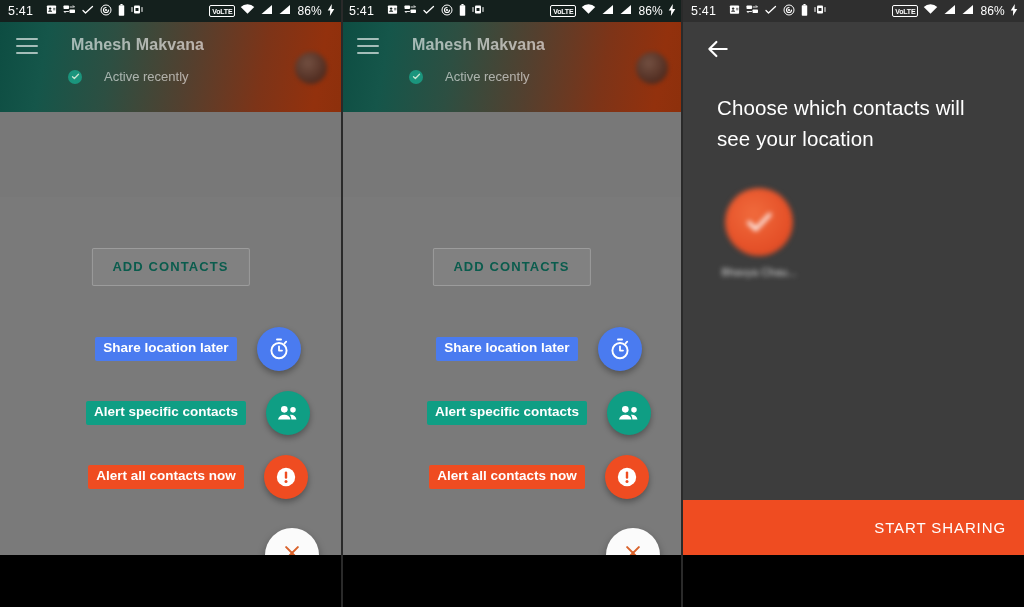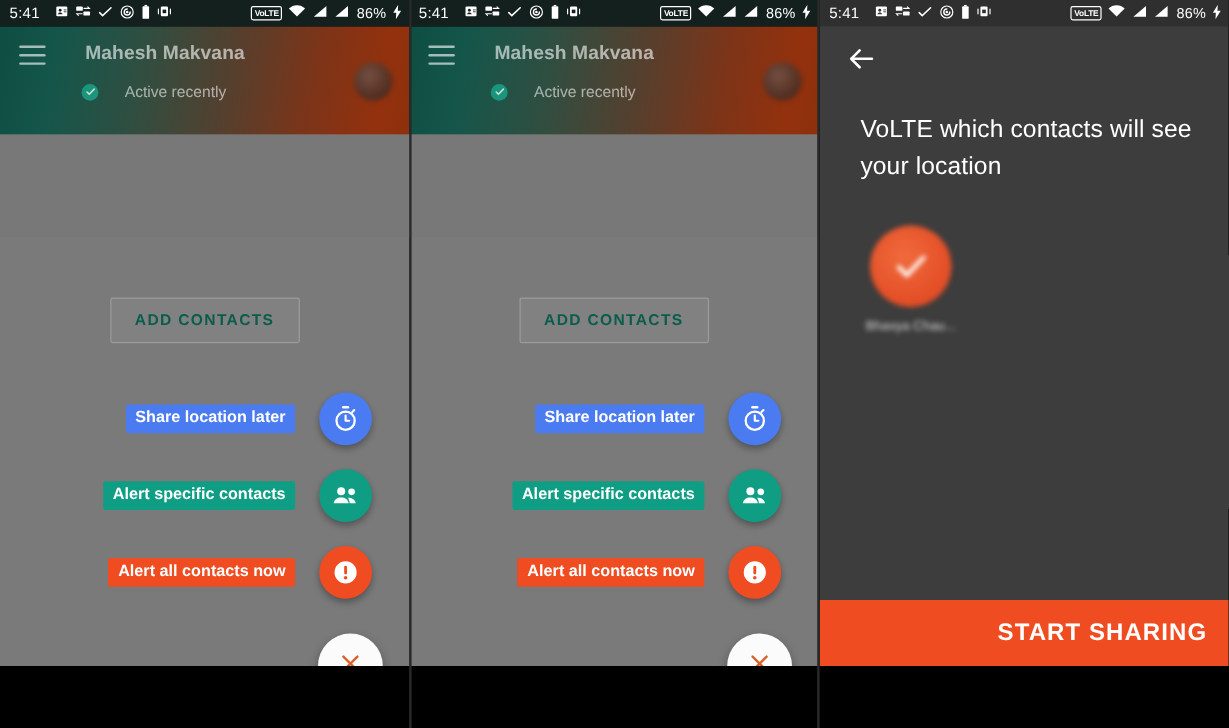--- a/index.html
+++ b/index.html
@@ -228,21 +228,21 @@
     z-index: 25;
     right: 31px;
     top: 327px;
     display: flex;
     flex-direction: column;
     gap: 20px;
   }
   .action-row {
     display: flex;
     align-items: center;
-    justify-content: flex-end;
+    justify-content: center;
     gap: 20px;
     height: 44px;
   }
   .action-label {
     font-size: 13.5px;
     font-weight: bold;
     color: #ffffff;
     padding: 4px 8px 5px;
     border-radius: 2px;
     white-space: nowrap;
@@ -320,22 +320,22 @@
     background: #ef4c21;
     display: flex;
     align-items: center;
     justify-content: flex-end;
     padding-right: 18px;
     box-sizing: border-box;
     z-index: 25;
   }
   .p3-cta-label {
     color: #ffffff;
-    font-size: 20px;
-    font-weight: bold;
+    font-size: 15px;
+    font-weight: normal;
     letter-spacing: .9px;
   }
 </style>
 </head>
 <body>
 
 <div class="screen">
 
   <div class="panel" id="panel-1">
 
@@ -705,21 +705,21 @@
         </span>
       </div>
     </div>
 
     <div class="p3-back">
       <svg width="26" height="26" viewBox="0 0 24 24">
           <path d="M20 12H4M10.5 5.5 4 12l6.5 6.5" stroke="#fff" stroke-width="2" fill="none" stroke-linecap="round" stroke-linejoin="round"></path>
         </svg>
     </div>
 
-    <div class="p3-heading">VoLTE which contacts will see your location</div>
+    <div class="p3-heading">Choose which contacts will see your location</div>
 
     <div class="p3-contact">
       <div class="p3-av">
         <svg width="32" height="32" viewBox="0 0 24 24">
             <path d="M4.5 12.5 9.5 17.5 20 6.5" stroke="#ffffff" stroke-width="2.6" fill="none" stroke-linecap="round" stroke-linejoin="round"></path>
           </svg>
       </div>
       <div class="p3-name">Bhavya Chau...</div>
     </div>
 

